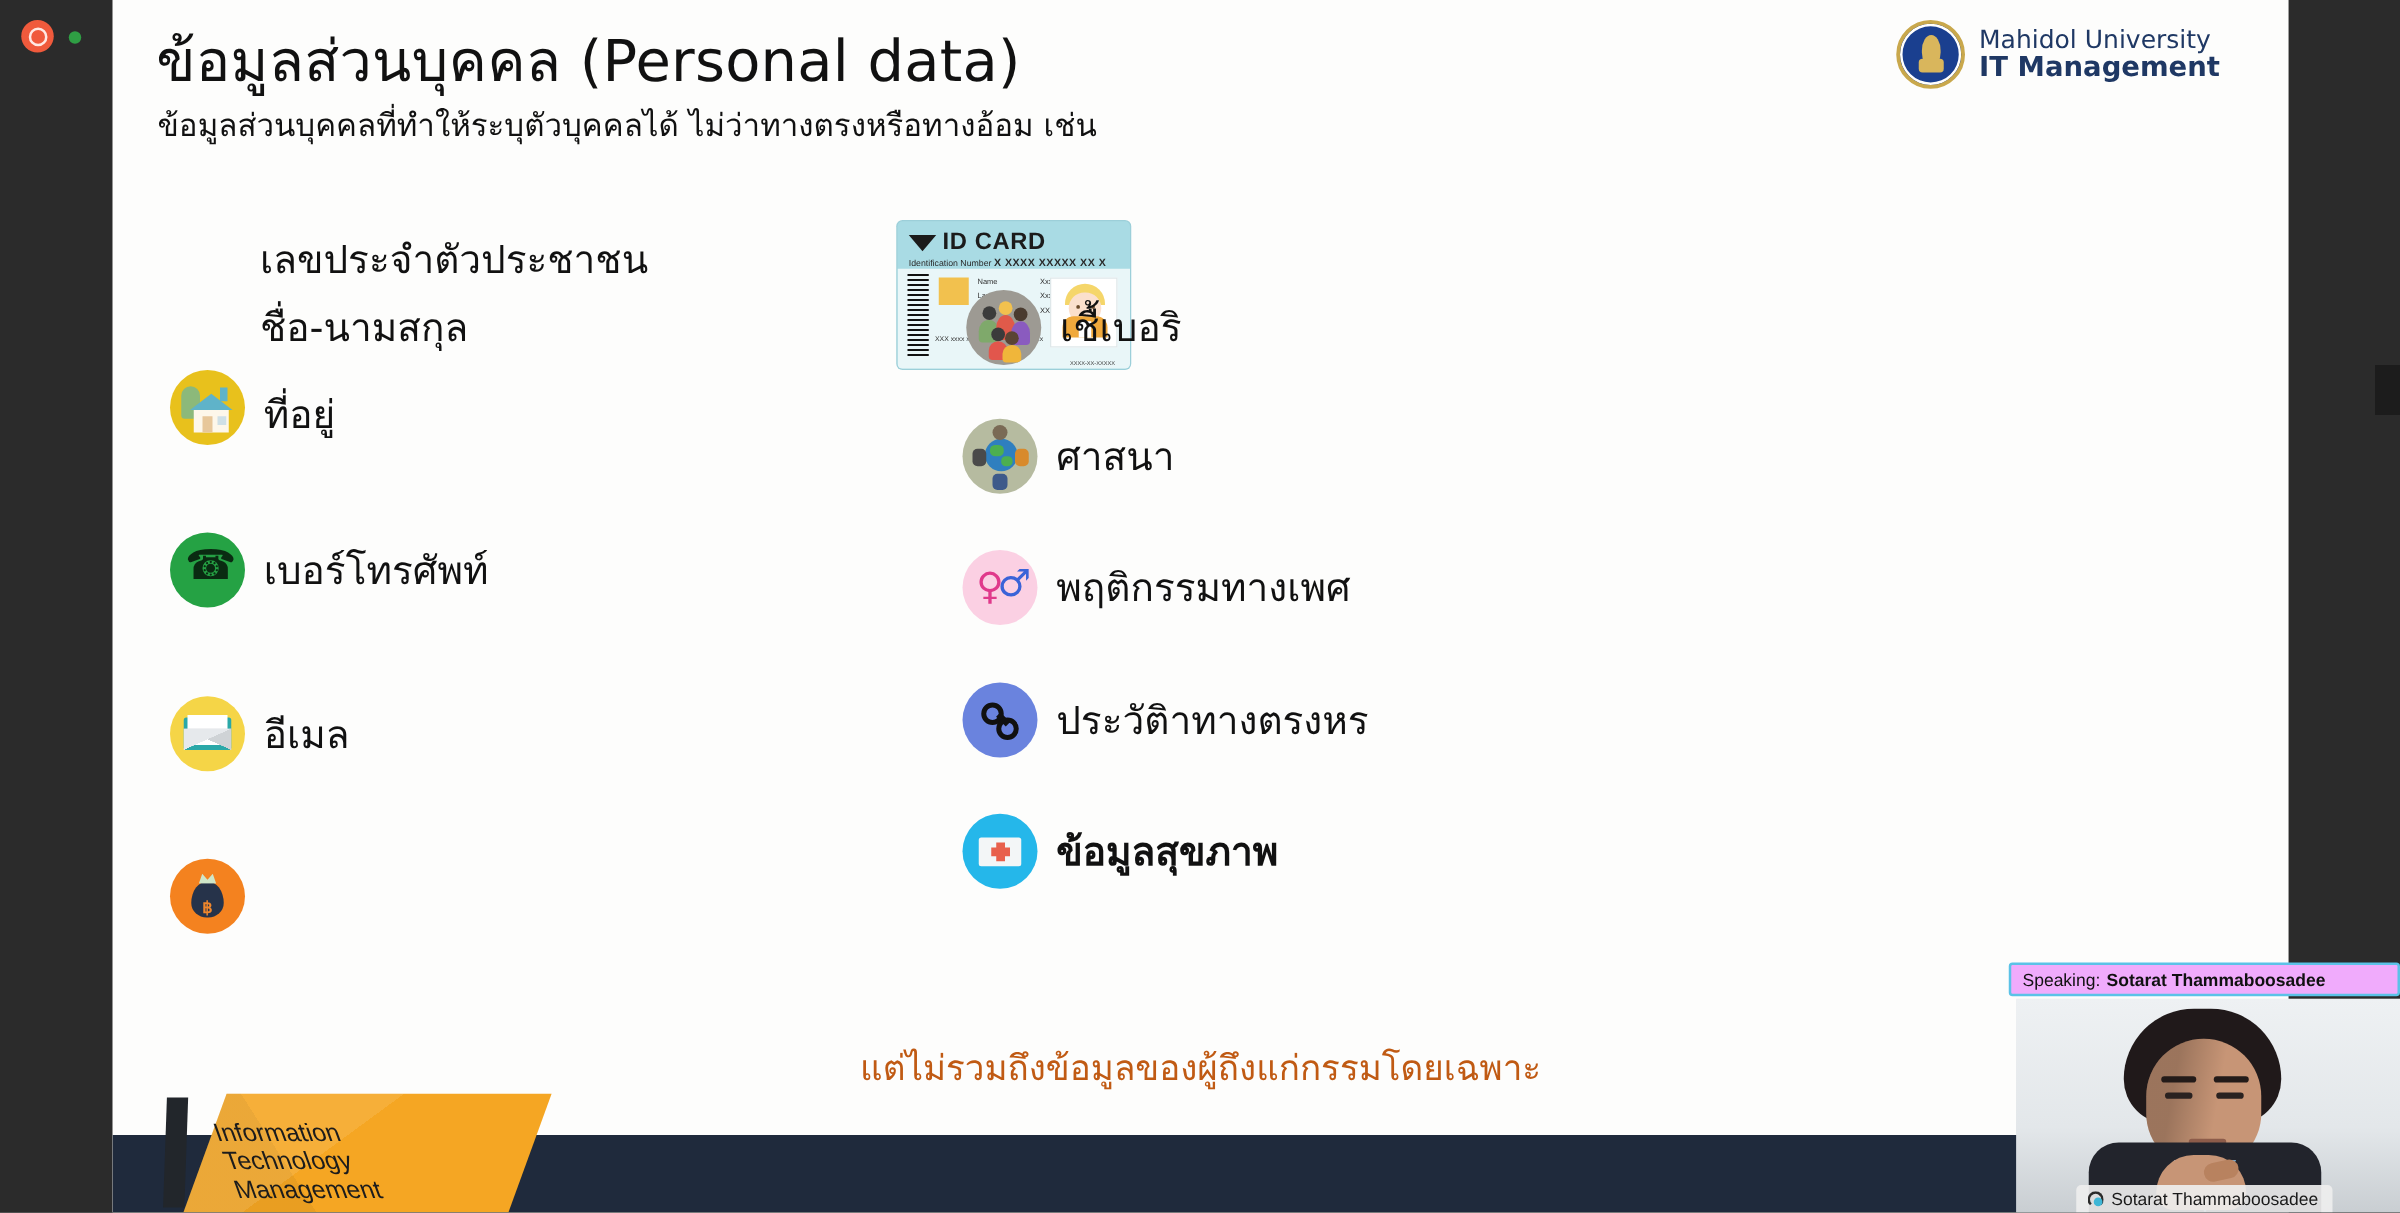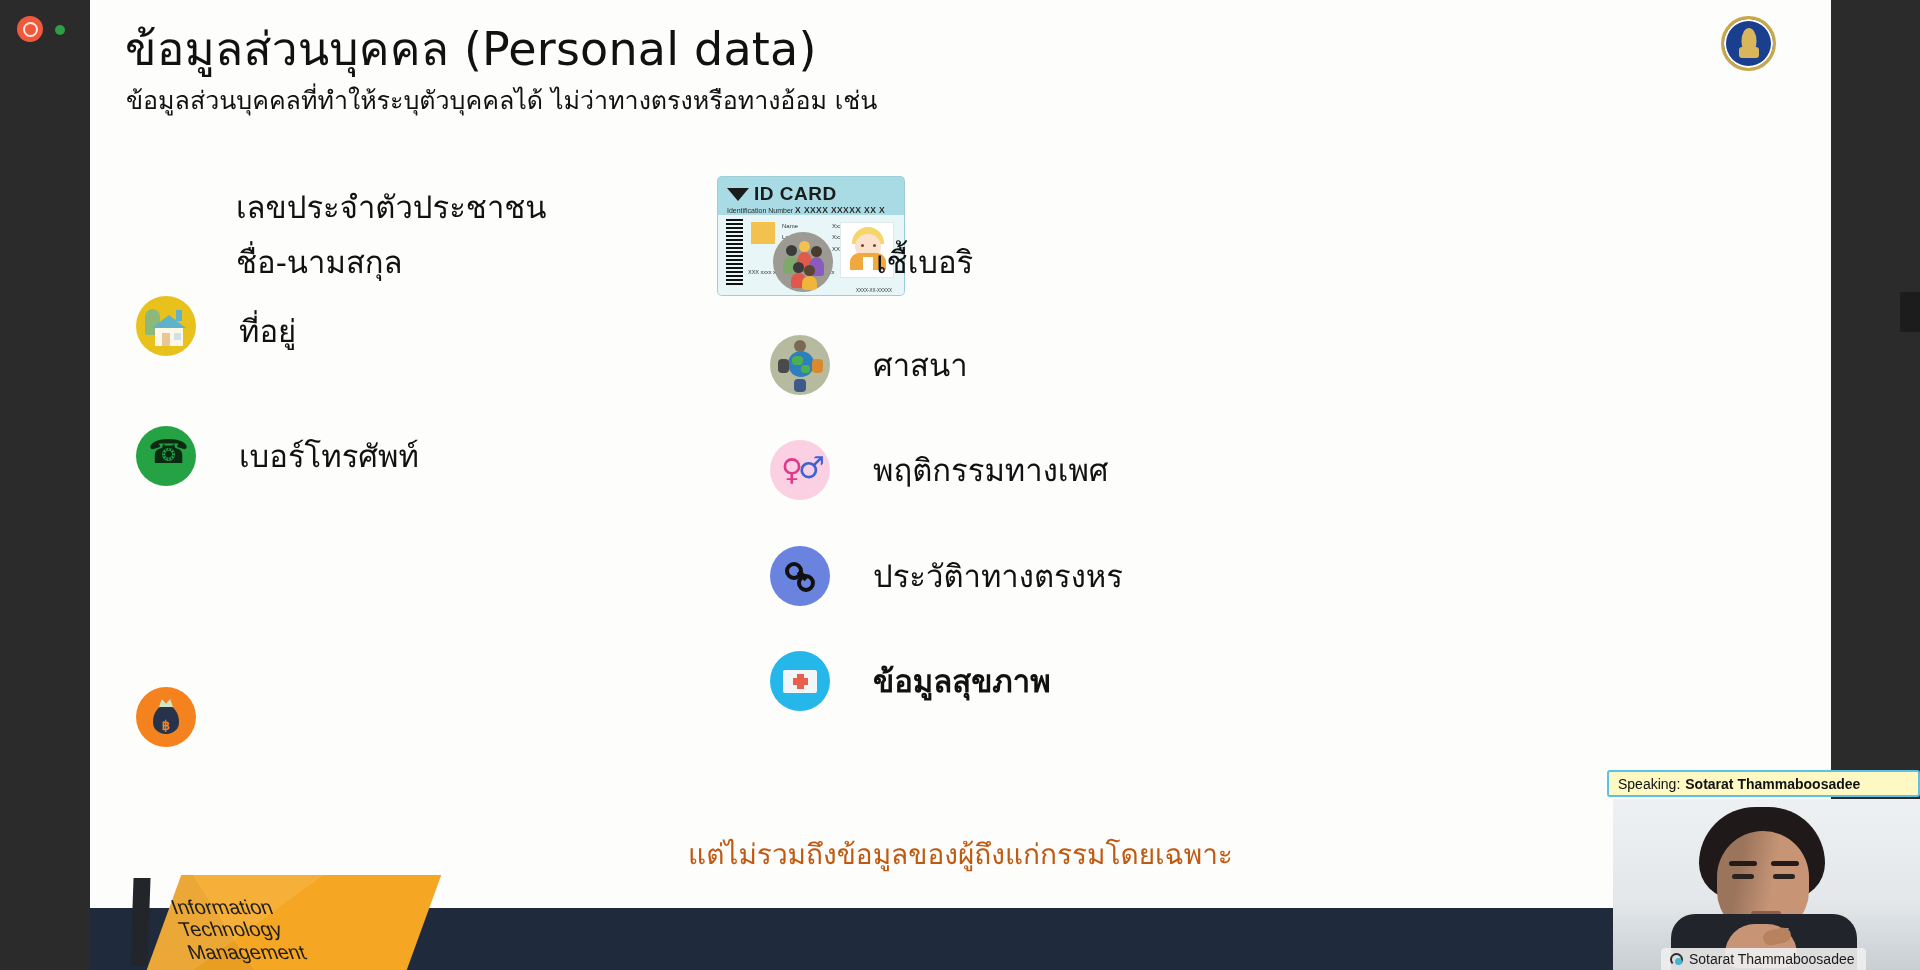--- a/index.html
+++ b/index.html
@@ -111,21 +111,21 @@
   .id-face .eye.l{ left:20px; } .id-face .eye.r{ left:32px; }
   .id-face .body{ position:absolute; left:9px; bottom:7px; width:36px; height:17px;
                   border-radius:9px 9px 0 0; background:#f0a93c; }
   .id-face .collar{ position:absolute; left:22px; bottom:7px; width:10px; height:13px;
                     background:#fff; transform:rotate(0deg); }
   .id-face-num{ position:absolute; right:12px; bottom:2px; font-size:4.5px; color:#333;
                 font-family:"Liberation Sans",sans-serif; }
 
   
   .item{ position:absolute; display:flex; align-items:center; gap:15px; }
-  .item-label{ font-size:31px; color:#111; white-space:nowrap;margin-left:28px; }
+  .item-label{ font-size:31px; color:#111; white-space:nowrap; }
   .item-label.noicon{ font-size:31px; }
 
   .ico{
     width:60px; height:60px; border-radius:50%;
     position:relative; flex:0 0 auto; overflow:hidden;
     display:flex; align-items:center; justify-content:center;
   }
 
   
   .ico-house .bush{ position:absolute; left:9px; top:13px; width:15px; height:26px;
@@ -225,21 +225,21 @@
     font-family:"Liberation Sans",sans-serif;
     font-size:20px; line-height:1.12; color:#1c1c1c; text-align:left;
   }
 
   
   .video-wrap{
     position:absolute; left:1607px; top:770px; width:313px; height:200px;
   }
   .speaking-bar{
     position:absolute; left:0; top:0; width:313px; height:27px;
-    background:#fef9c3; border:2px solid #5bc2e7; border-radius:3px;
+    background:#f0abfc; border:2px solid #5bc2e7; border-radius:3px;
     display:flex; align-items:center; padding-left:9px;
     font-family:"Liberation Sans",sans-serif; font-size:14px; color:#111;
     white-space:nowrap; overflow:hidden;
   }
   .speaking-bar .lbl{ font-weight:400; margin-right:5px; }
   .speaking-bar .nm{ font-weight:700; }
   .video-tile{
     position:absolute; left:6px; top:29px; width:307px; height:171px;
     background:linear-gradient(180deg,#e9ecee 0%,#dde1e4 55%,#cfd4d8 100%);
     overflow:hidden;
@@ -293,20 +293,24 @@
     <div class="green-dot"></div>
   </div>
 
   <div class="slide">
 
     <div class="slide-title">ข้อมูลส่วนบุคคล  (Personal data)</div>
     <div class="slide-sub">ข้อมูลส่วนบุคคลที่ทำให้ระบุตัวบุคคลได้ ไม่ว่าทางตรงหรือทางอ้อม เช่น</div>
 
     <div class="logo">
       <div class="logo-seal"></div>
+      <div class="logo-text">
+        <div class="logo-l1">Mahidol University</div>
+        <div class="logo-l2">IT Management</div>
+      </div>
     </div>
 
     <div class="idcard">
       <div class="id-head">
         <div class="id-tri"></div>
         <div class="id-title">ID CARD</div>
       </div>
       <div class="id-num">
         <span>Identification Number</span>
         <b>X XXXX XXXXX XX X</b>
@@ -352,20 +356,30 @@
       <div class="item-label">ที่อยู่</div>
     </div>
 
     <div class="item" style="left:46px; top:426px;">
       <div class="ico ico-phone" style="background:#25a244">
         <div class="h"></div>
       </div>
       <div class="item-label">เบอร์โทรศัพท์</div>
     </div>
 
+    <div class="item" style="left:46px; top:557px;">
+      <div class="ico ico-mail" style="background:#f5d547">
+        <div class="env">
+            <div class="back"></div>
+            <div class="paper"></div>
+            <div class="flap2"></div>
+          </div>
+      </div>
+      <div class="item-label">อีเมล</div>
+    </div>
 
     <div class="item" style="left:46px; top:687px;">
       <div class="ico ico-bag" style="background:#f4821f">
         <div class="bag"></div>
           <div class="tie"></div>
           <div class="b">฿</div>
       </div>
     </div>
 
     <div class="item" style="left:683px; top:232px;">

